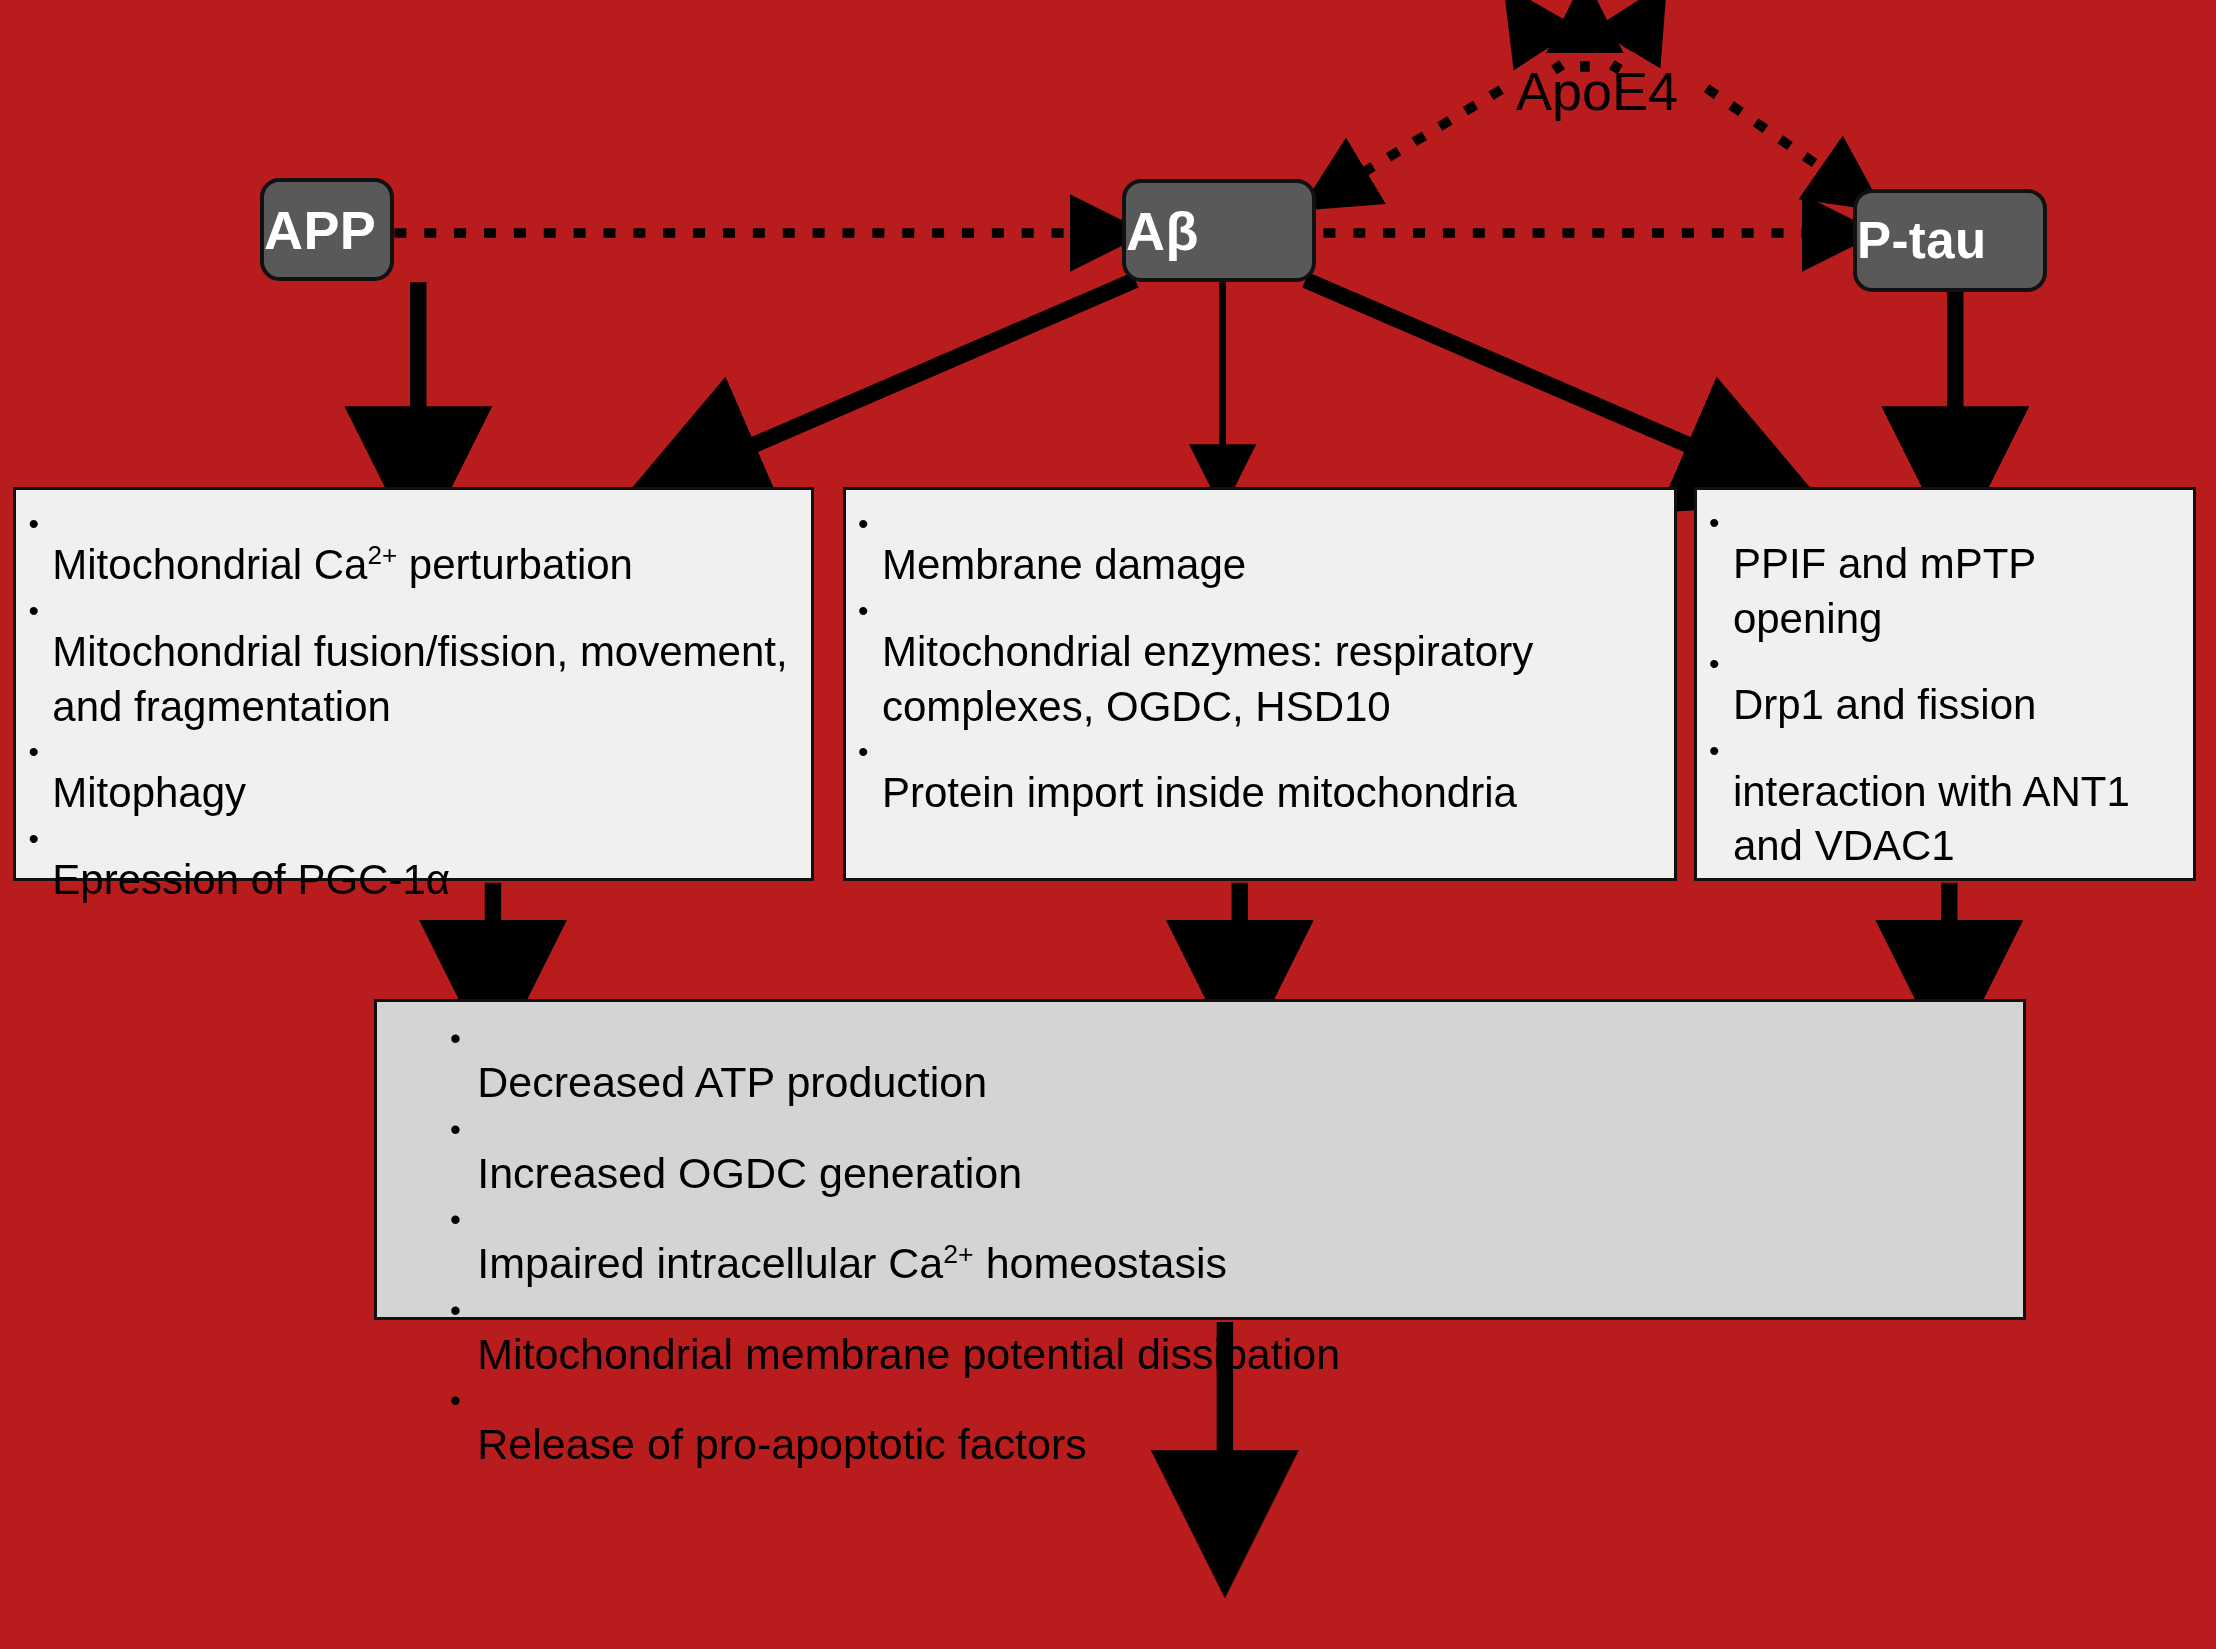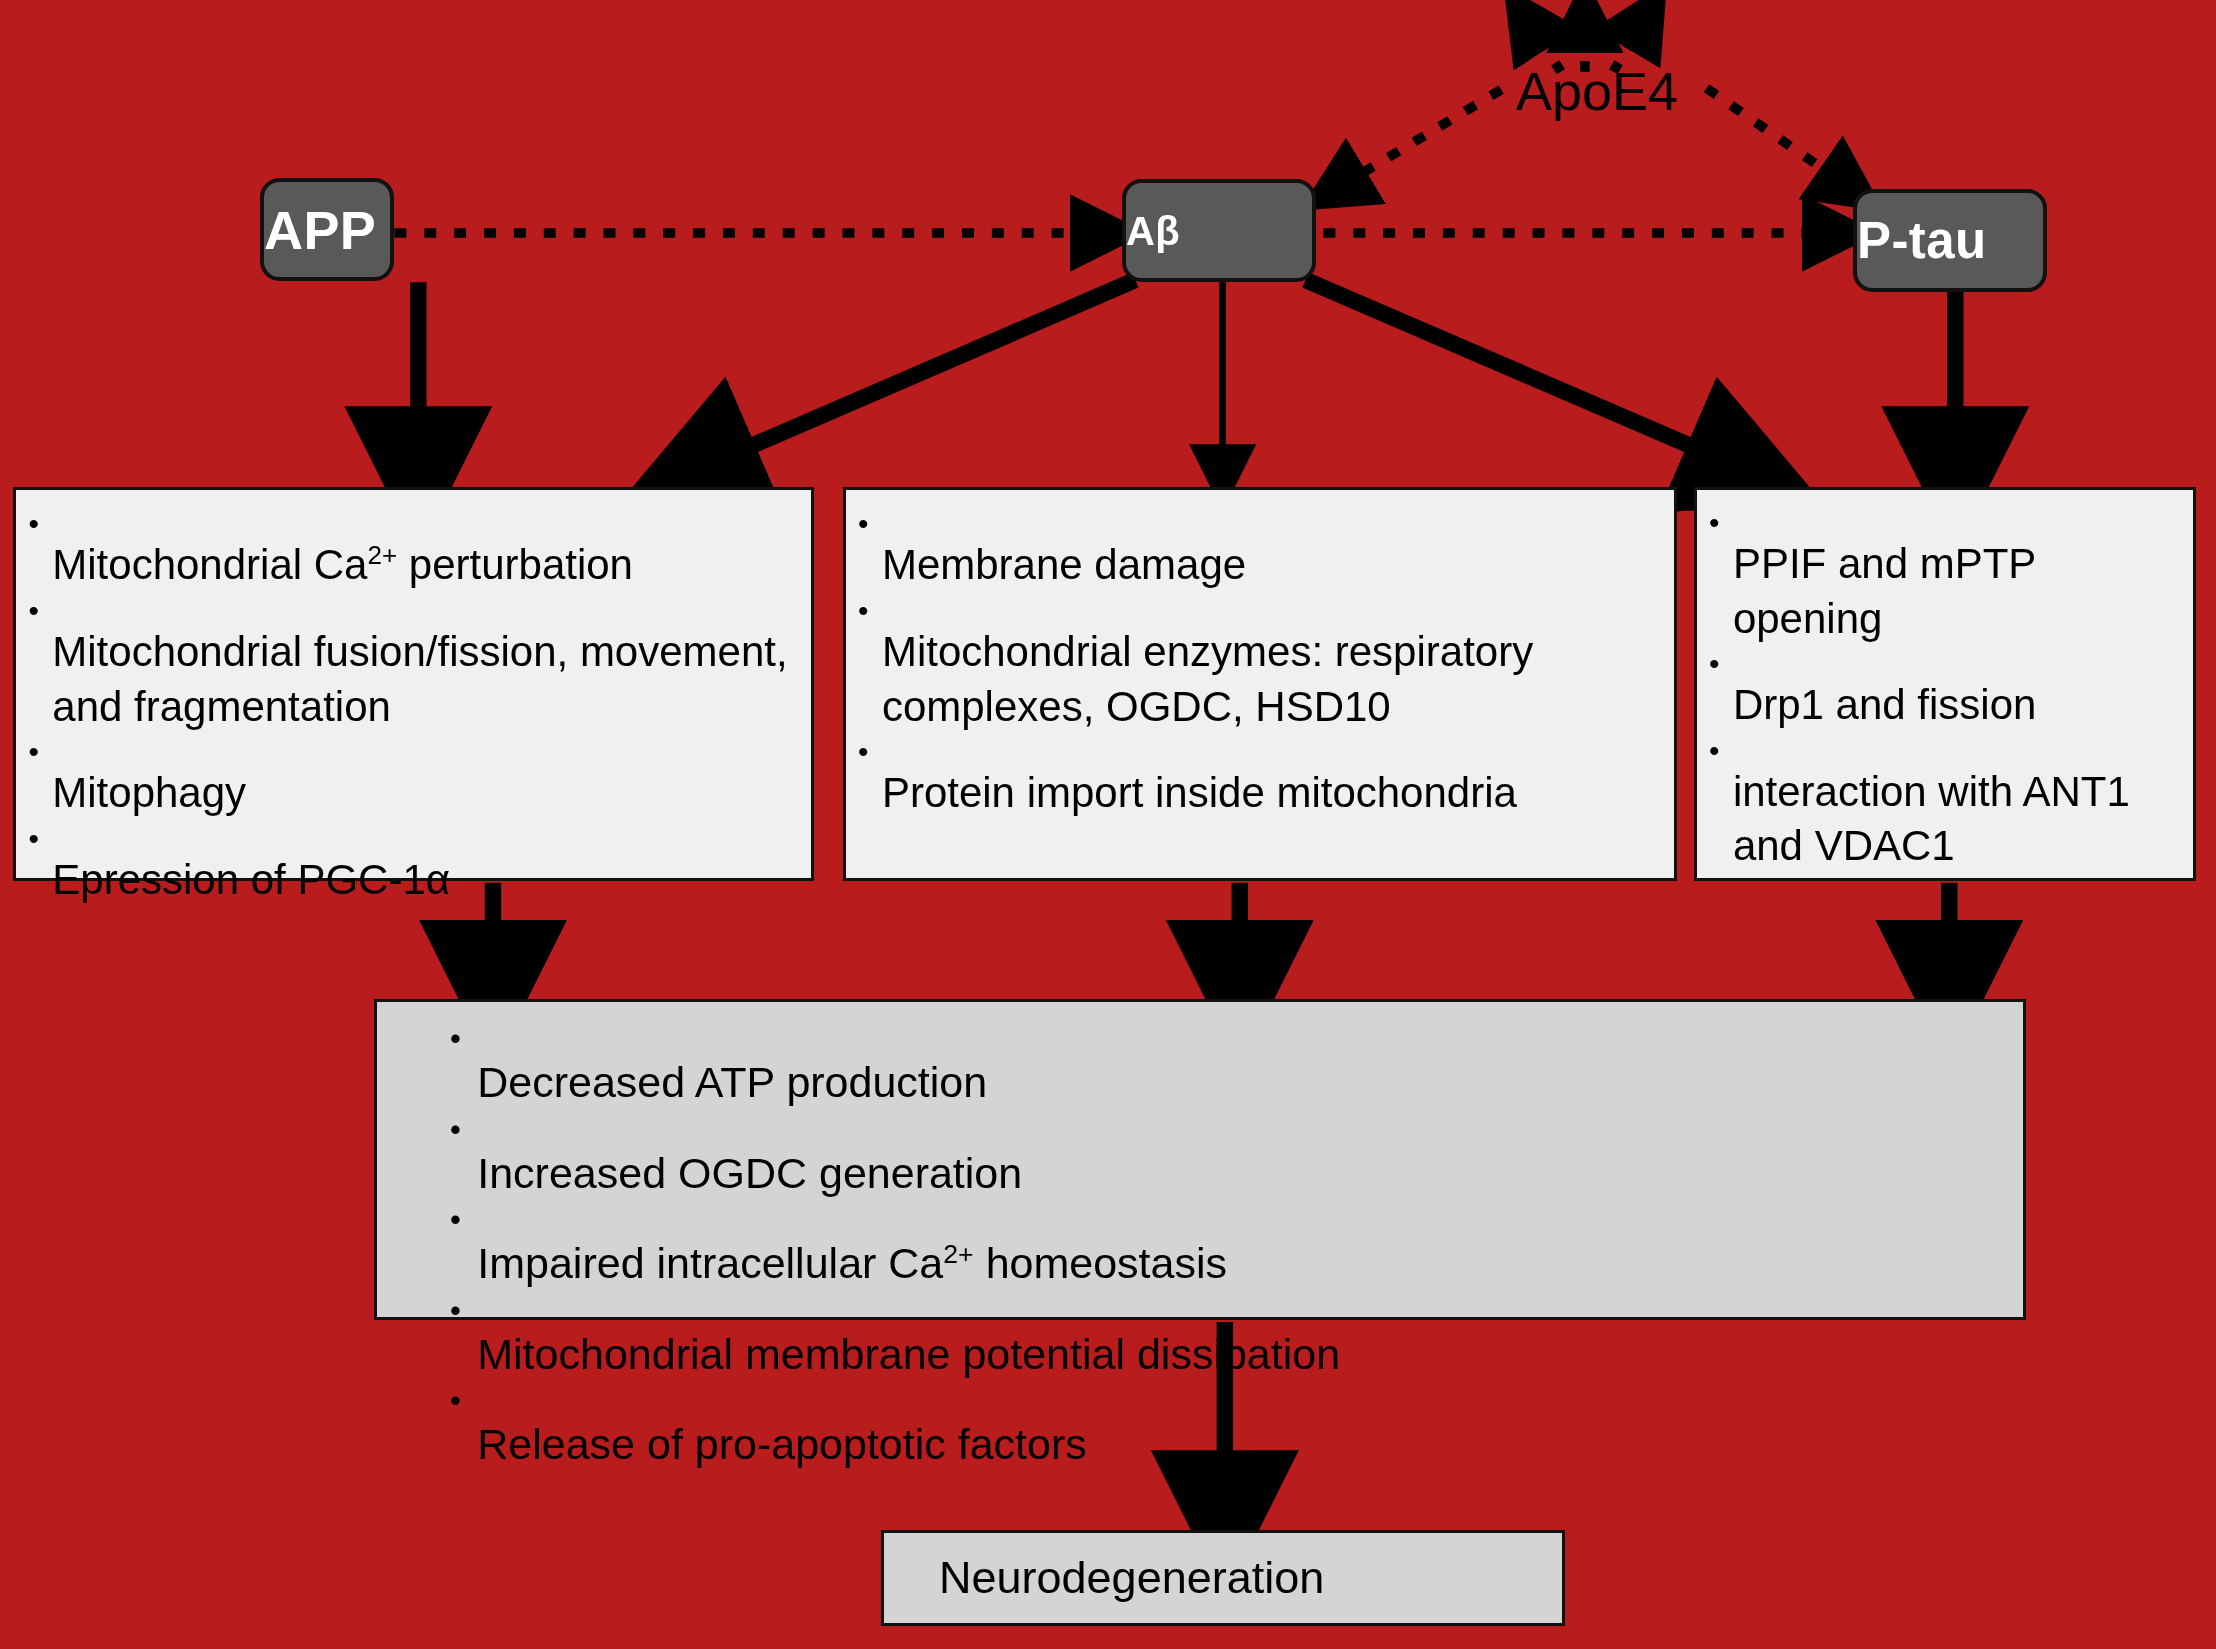--- a/index.html
+++ b/index.html
@@ -54,21 +54,21 @@
 
   #bigbox{left:374px;top:999px;width:1652px;height:321px;}
   #bigbox ul{padding:19.4px 0 0 73px;font-size:43px;line-height:1.36;}
   #bigbox li .bul{font-size:31px;margin-right:16.4px;}
 
   #endbox{left:881px;top:1530px;width:684px;height:96px;
           display:flex;align-items:center;}
   #endbox .endlabel{font-size:45px;color:#000;padding-left:55px;}
 
   .nodelabel-app{font-size:54px;}
-  .nodelabel-ab{font-size:40px;}
+  .nodelabel-ab{font-size:54px;}
   .nodelabel-ptau{font-size:51px;}
 
   #apoe4{
     position:absolute;left:1516px;top:60px;
     font-size:54px;color:#000;white-space:nowrap;
   }
 </style>
 </head>
 <body>
 
@@ -205,18 +205,15 @@
           <span class="bul">•</span>
           <span class="txt">Mitochondrial membrane potential dissipation</span>
         </li>
         <li>
           <span class="bul">•</span>
           <span class="txt">Release of pro-apoptotic factors</span>
         </li>
       </ul>
   </div>
 
-  <div class="listbox dark" id="endbox">
-    <div class="endlabel">Neurodegeneration</div>
-  </div>
 
 </div>
 
 
 </body></html>

